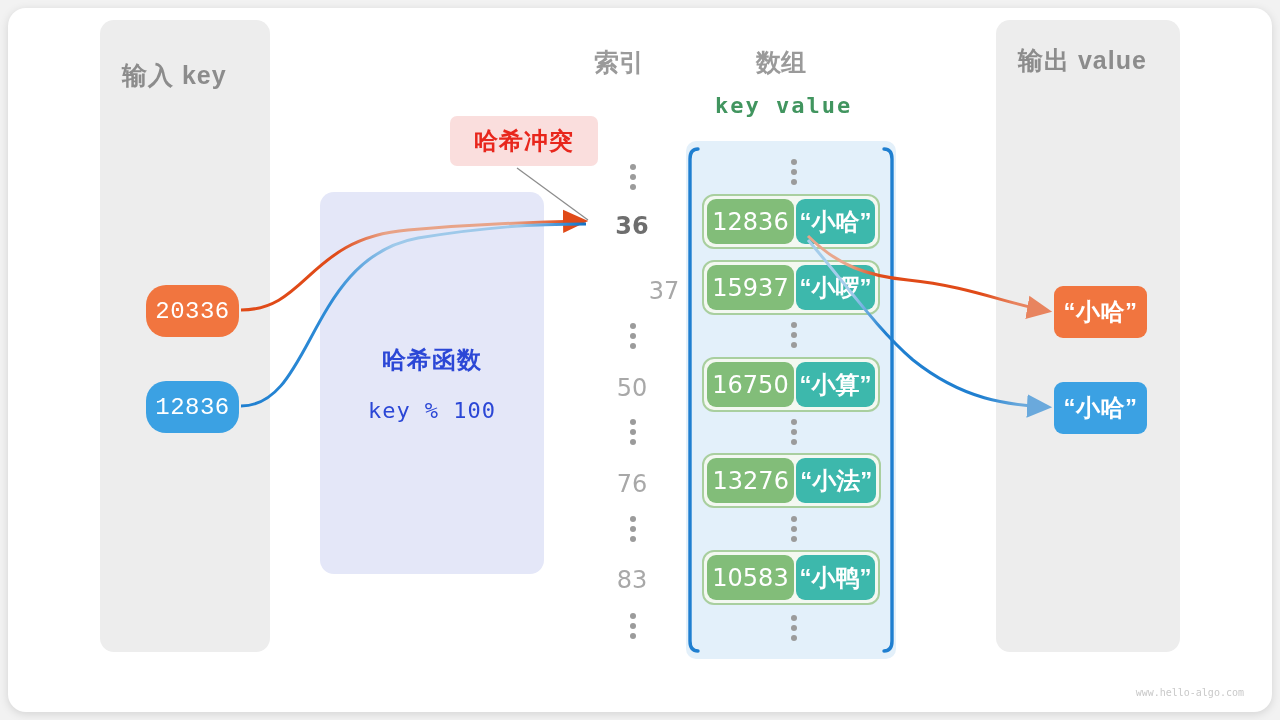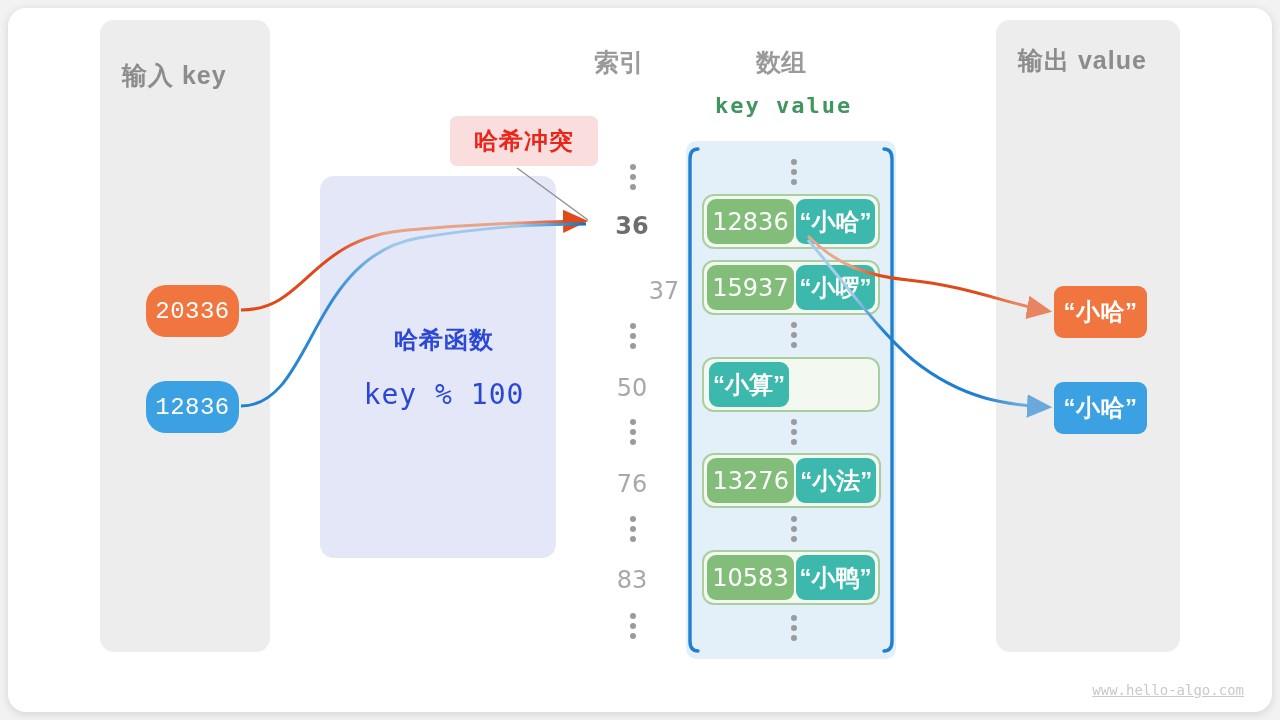--- a/index.html
+++ b/index.html
@@ -41,21 +41,21 @@
   .chip.orange{background:#f1753f;}
   .chip.blue{background:#3ba1e3;}
   
   .hashbox{
     position:absolute;background:#e4e7f8;border-radius:14px;
     display:flex;flex-direction:column;align-items:center;justify-content:center;
   }
   .hash-name{font-size:24px;color:#2b47d6;font-weight:bold;letter-spacing:1px;}
   .hash-expr{
     font-family:"DejaVu Sans Mono","Liberation Mono",monospace;
-    font-size:28px;color:#2b47d6;margin-top:22px;letter-spacing:1px;
+    font-size:22px;color:#2b47d6;margin-top:22px;letter-spacing:1px;
   }
   
   .tag{
     position:absolute;background:#fadedd;border-radius:7px;
     color:#e8261c;font-size:24px;font-weight:bold;letter-spacing:1px;
     display:flex;align-items:center;justify-content:center;
   }
   
   .array-bg{
     position:absolute;background:#e3f0fa;border-radius:10px;
@@ -79,39 +79,39 @@
   .cell{
     border-radius:9px;display:flex;align-items:center;justify-content:center;
     color:#fff;font-size:24px;height:100%;box-sizing:border-box;
   }
   .cell.key{background:#82bd79;width:88px;font-family:"DejaVu Sans",sans-serif;}
   .cell.val{background:#3db8ac;width:80px;font-weight:bold;margin-left:2px;}
   svg.overlay{position:absolute;left:0;top:0;width:1264px;height:704px;
               pointer-events:none;}
   .watermark{
     position:absolute;right:28px;bottom:14px;color:#c9c9c9;
-    font-family:"DejaVu Sans Mono","Liberation Mono",monospace;font-size:14px;text-decoration:underline;
+    font-family:"DejaVu Sans Mono","Liberation Mono",monospace;font-size:10px;
   }
 </style>
 </head>
 <body>
 
 <div class="canvas">
 
   <div class="panel" style="left:92px;top:12px;width:170px;height:632px;"></div>
   <div class="panel-title" style="left:114px;top:51px;">输入 key</div>
 
   <div class="panel" style="left:988px;top:12px;width:184px;height:632px;"></div>
   <div class="panel-title" style="left:1010px;top:36px;">输出 value</div>
 
   <div class="col-title" style="left:586px;top:38px;">索引</div>
   <div class="col-title" style="left:748px;top:38px;">数组</div>
   <div class="kv-title" style="left:707px;top:85px;">key  value</div>
 
-  <div class="hashbox" style="left:312px;top:168px;width:224px;height:382px;padding-left:12px;">
+  <div class="hashbox" style="left:312px;top:184px;width:224px;height:382px;">
     <div class="hash-name">哈希函数</div>
     <div class="hash-expr">key % 100</div>
   </div>
 
   <div class="tag" style="left:442px;top:108px;width:148px;height:50px;">哈希冲突</div>
 
   <div class="array-bg" style="left:678px;top:133px;width:210px;height:518px;"></div>
 
   <div class="chip num orange" style="left:138px;top:277px;width:93px;height:52px;">20336</div>
   <div class="chip num blue" style="left:138px;top:373px;width:93px;height:52px;">12836</div>
@@ -179,20 +179,21 @@
 
   <div class="pair" style="left:694px;top:186px;width:178px;height:55px;">
     <div class="cell key">12836</div>
     <div class="cell val">“小哈”</div>
   </div>
   <div class="pair" style="left:694px;top:252px;width:178px;height:55px;">
     <div class="cell key">15937</div>
     <div class="cell val">“小啰”</div>
   </div>
   <div class="pair" style="left:694px;top:349px;width:178px;height:55px;">
+    <div class="cell key">16750</div>
     <div class="cell val">“小算”</div>
   </div>
   <div class="pair" style="left:694px;top:445px;width:179px;height:55px;">
     <div class="cell key">13276</div>
     <div class="cell val">“小法”</div>
   </div>
   <div class="pair" style="left:694px;top:542px;width:178px;height:55px;">
     <div class="cell key">10583</div>
     <div class="cell val">“小鸭”</div>
   </div>

